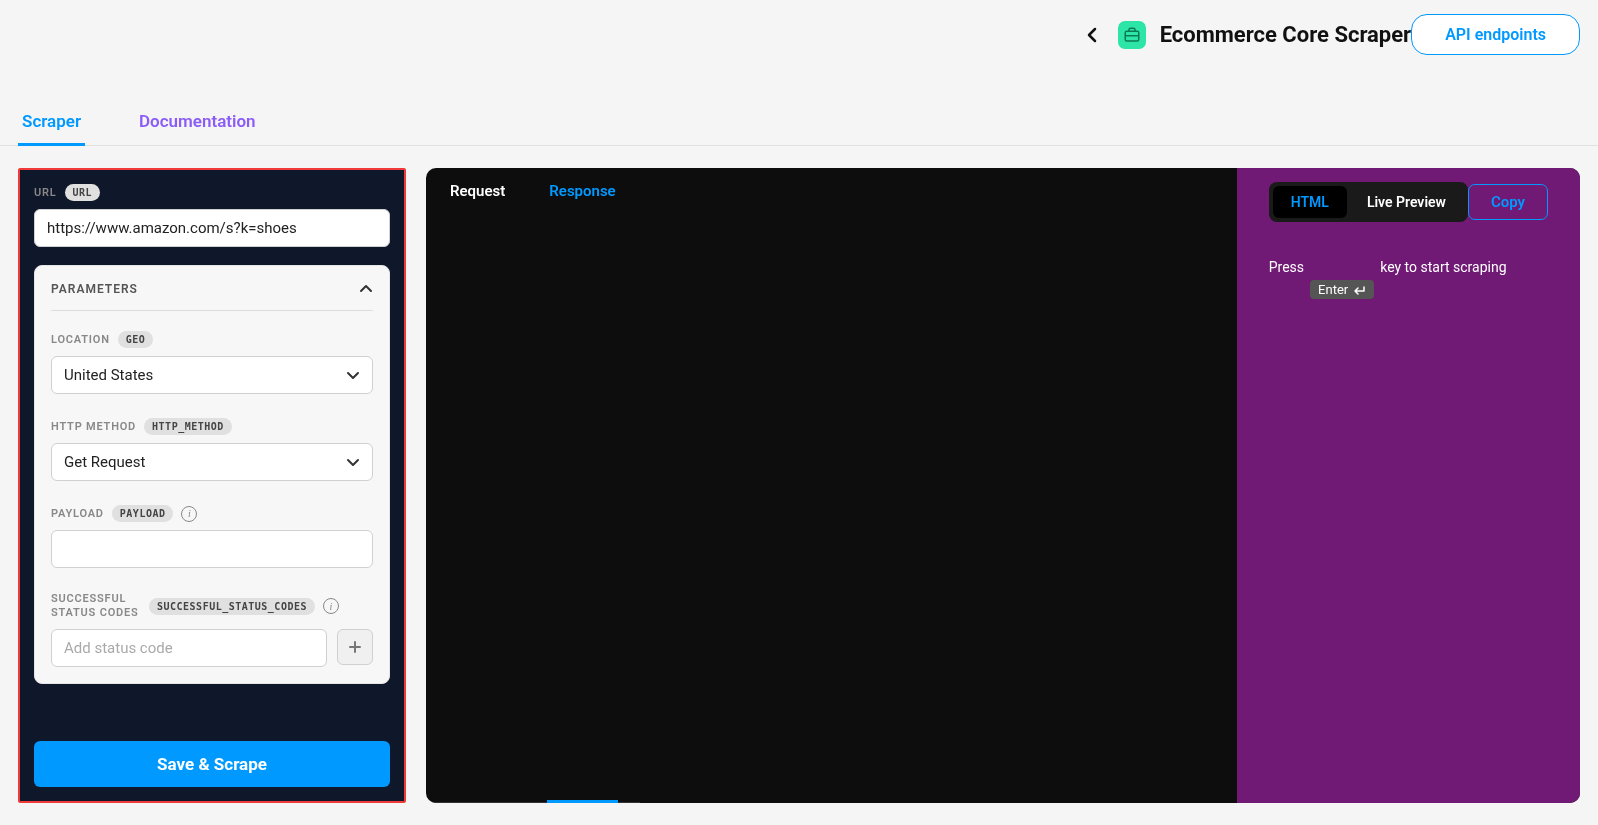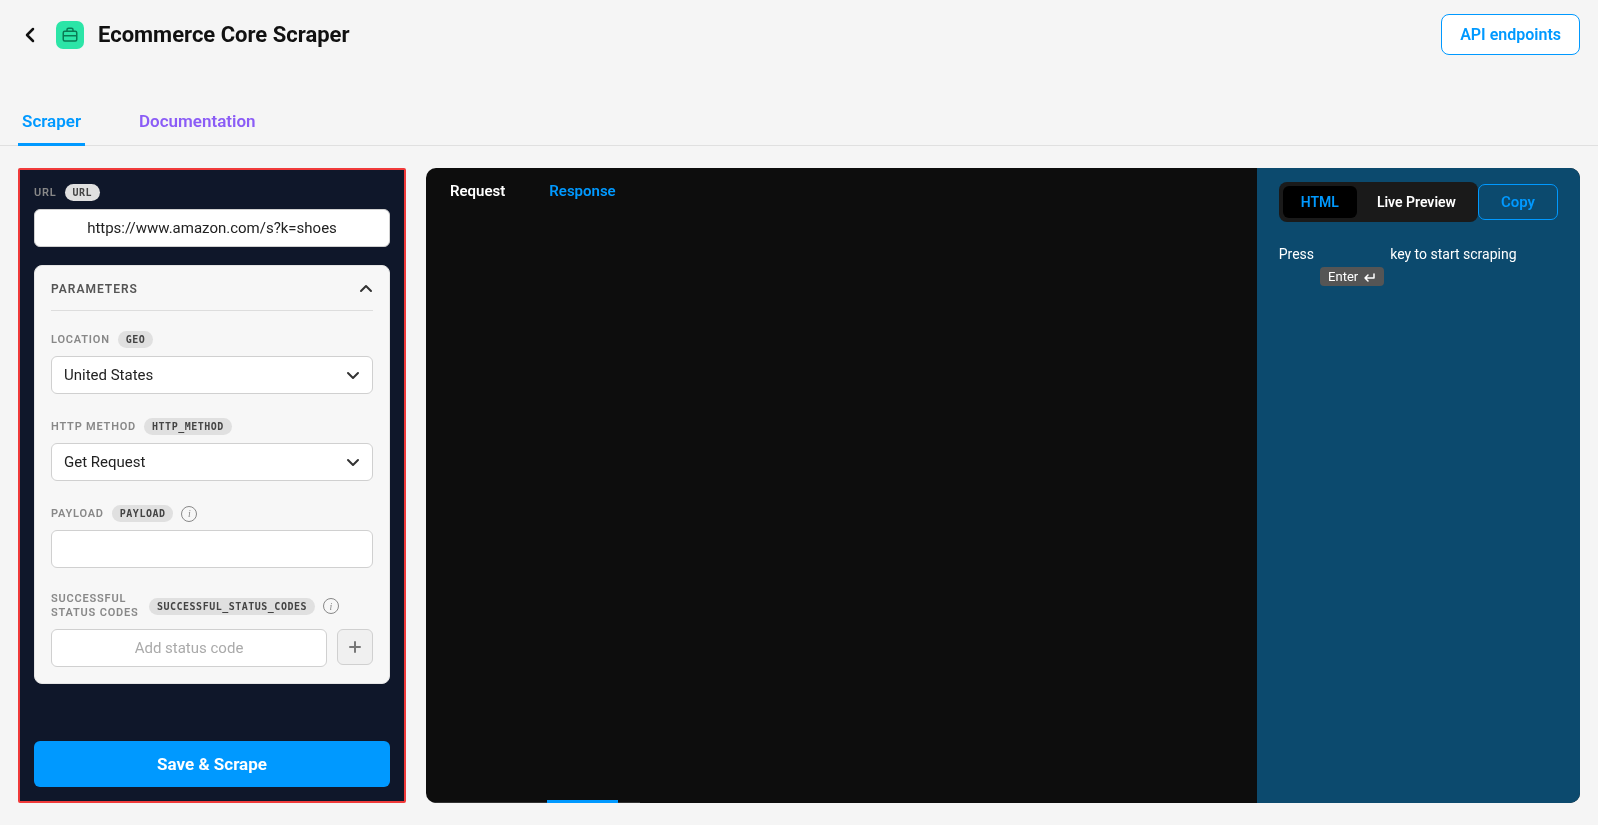--- a/index.html
+++ b/index.html
@@ -11,21 +11,21 @@
     body {
       background: #f5f5f5;
       width: 1598px;
       height: 825px;
       overflow: hidden;
     }
     .header {
       display: flex;
       align-items: center;
       padding: 14px 18px;
-      justify-content: space-between;
+      justify-content: flex-end;
     }
     .header-left {
       display: flex;
       align-items: center;
       gap: 14px;
     }
     .back-btn {
       cursor: pointer;
       width: 24px;
       height: 24px;
@@ -44,22 +44,22 @@
     }
     .page-title {
       font-size: 22px;
       font-weight: 700;
       color: #111;
     }
     .api-endpoints-btn {
       border: 1.5px solid #0099ff;
       color: #0099ff;
       background: #fff;
-      padding: 10px 18px;
-      border-radius: 8px;
+      padding: 10px 33px;
+      border-radius: 16px;
       font-size: 16px;
       font-weight: 600;
       cursor: pointer;
     }
     .tabs {
       display: flex;
       padding: 0 18px;
       border-bottom: 1px solid #e0e0e0;
       gap: 50px;
       margin-top: 30px;
@@ -121,21 +121,20 @@
       font-family: monospace;
     }
     .text-input {
       width: 100%;
       border: 1px solid #d0d0d0;
       border-radius: 6px;
       padding: 9px 12px;
       font-size: 15px;
       color: #222;
       background: #fff;
-      text-align: center;
     }
     .params-card {
       background: #f7f7f7;
       border: 1px solid #e5e5e5;
       border-radius: 8px;
       padding: 16px;
     }
     .params-header {
       display: flex;
       justify-content: space-between;
@@ -242,25 +241,25 @@
       margin-bottom: -1px;
     }
     .right-tab.active {
       color: #0099ff;
       border-bottom: 3px solid #0099ff;
     }
     .right-body {
       flex: 1;
     }
     .right-footer {
-      background: #0c4a6e;
-      padding: 14px 22px;
+      background: #701a75;
+      padding: 14px 32px;
       display: flex;
       flex-direction: column;
-      gap: 0;
+      gap: 13px;
     }
     .footer-top {
       display: flex;
       justify-content: space-between;
       align-items: center;
     }
     .view-toggle {
       display: flex;
       background: #1a1a1a;
       border-radius: 8px;

